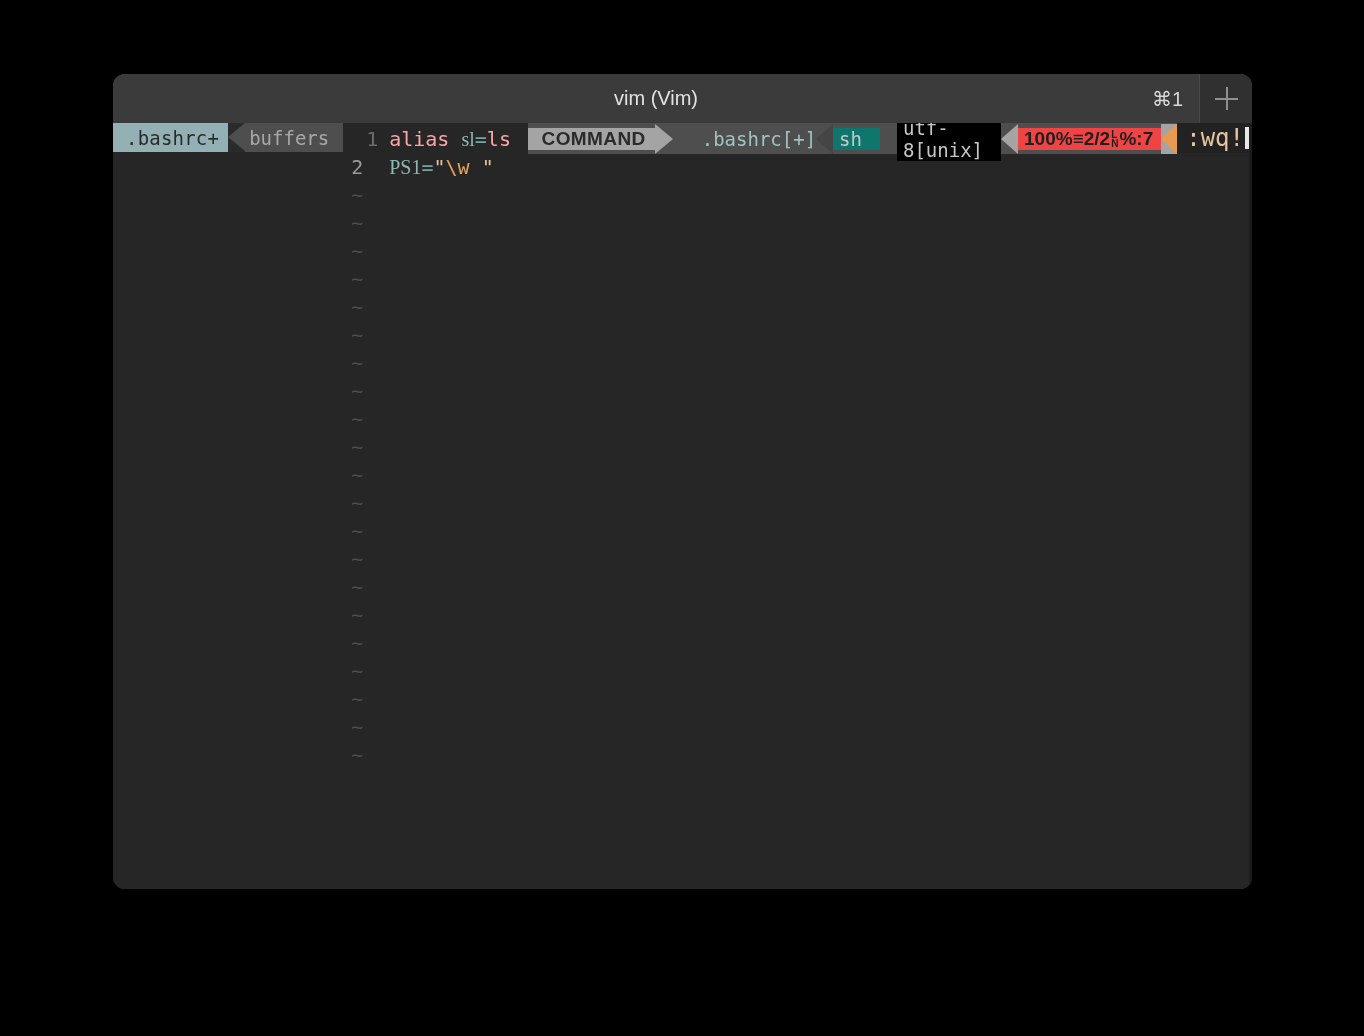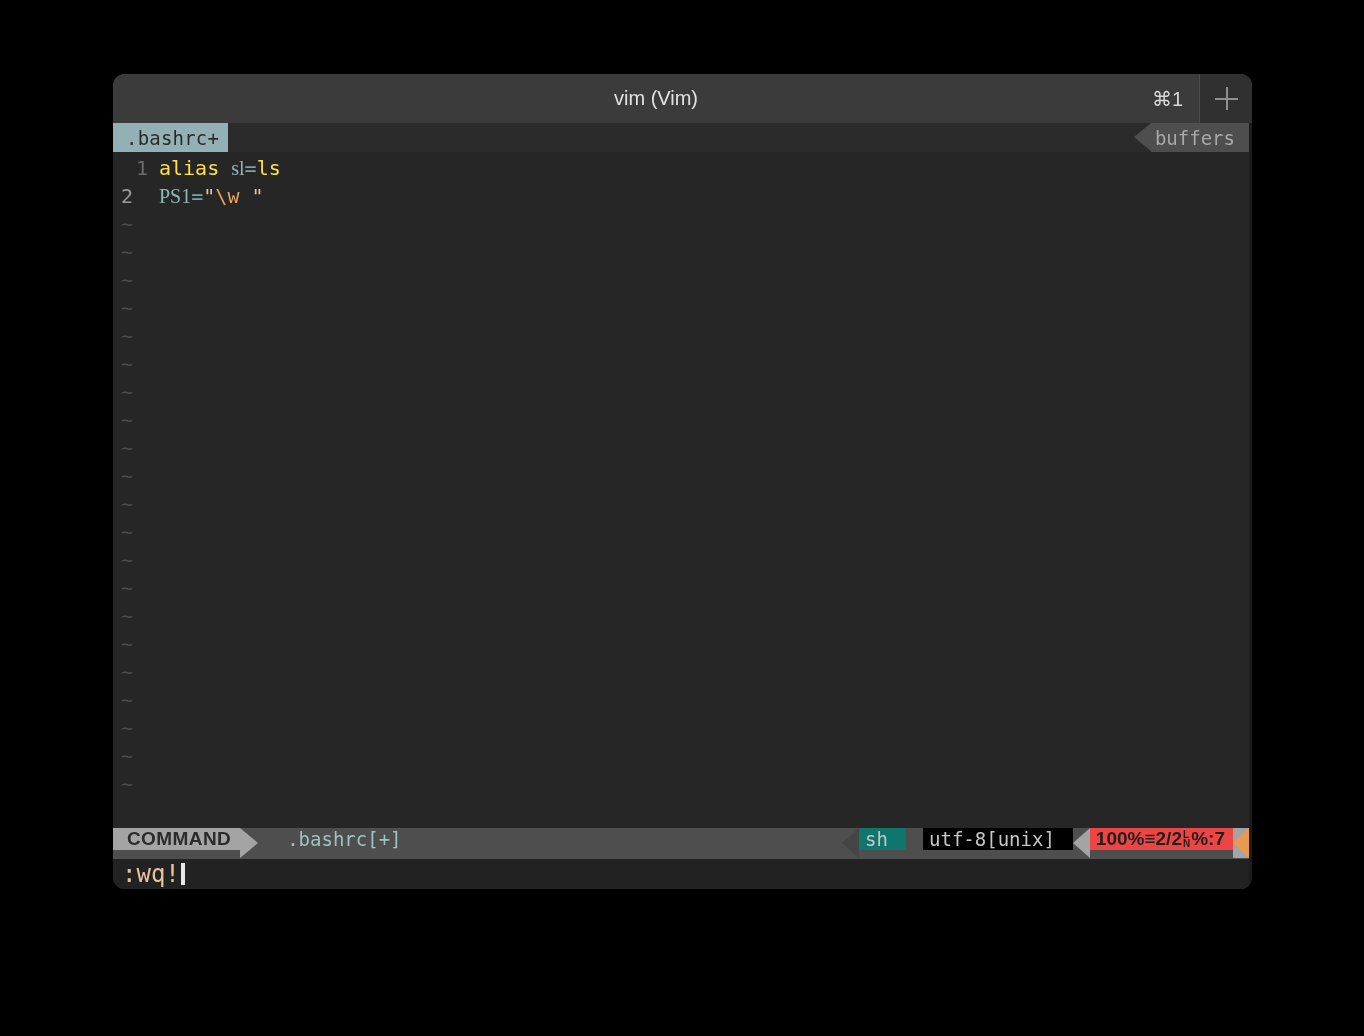--- a/index.html
+++ b/index.html
@@ -153,21 +153,21 @@
   .plus::before { left: 0; top: 11px; width: 23px; height: 2px; }
   .plus::after  { top: 0; left: 11px; height: 23px; width: 2px; }
 
   
   .terminal {
     flex: 1 1 auto;
     background: #262626;
     position: relative;
     border-right: 3px solid #1d1d1d;
     display: flex;
-    flex-direction: column;
+    flex-direction: row;
     overflow: hidden;
   }
 
   
   .bufferline {
     height: 29px;
     flex: 0 0 29px;
     background: #2b2b2b;
     display: flex;
     align-items: stretch;
@@ -229,32 +229,32 @@
     padding-right: 0;
     color: #9a9a9a;
   }
   .tilde-col {
     width: 46px;
     flex: 0 0 46px;
     text-align: left;
     padding-left: 8px;
     color: #4f4f4f;
   }
-  .c-red    { color: #fde047; }
+  .c-red    { color: #fca5a5; }
   .c-cyan   { color: #8fb8b4; font-family: Liberation Serif, serif; }
   .c-teal   { color: #79a3a0; }
   .c-orange { color: #e8a45c; }
   .c-sand   { color: #e8c39e; }
 
   
   .statusline {
     height: 31px;
     flex: 0 0 31px;
     display: flex;
-    align-items: flex-start;
+    align-items: center;
     background: #4e4e4e;
     font-size: 19px;
   }
   .mode {
     background: #a4a4a4;
     color: #2b2b2b;
     display: flex;
     align-items: center;
     padding: 0 9px 0 14px;
     font-family: "Liberation Sans", sans-serif;

